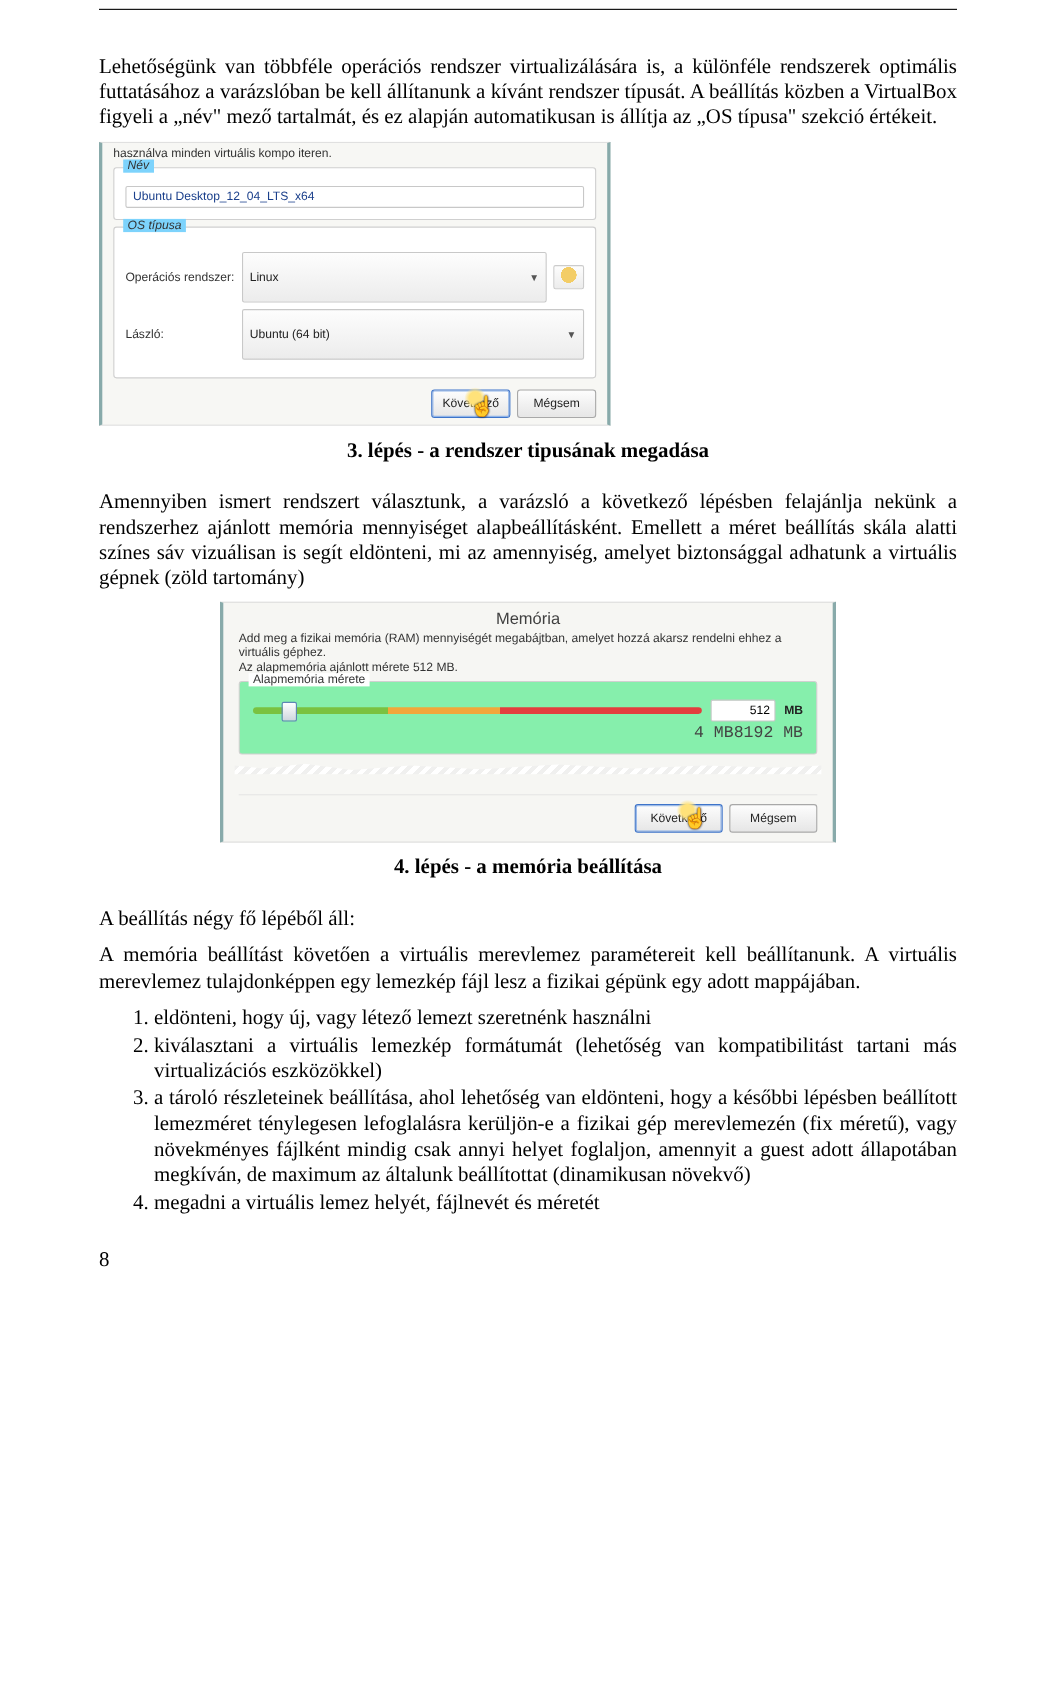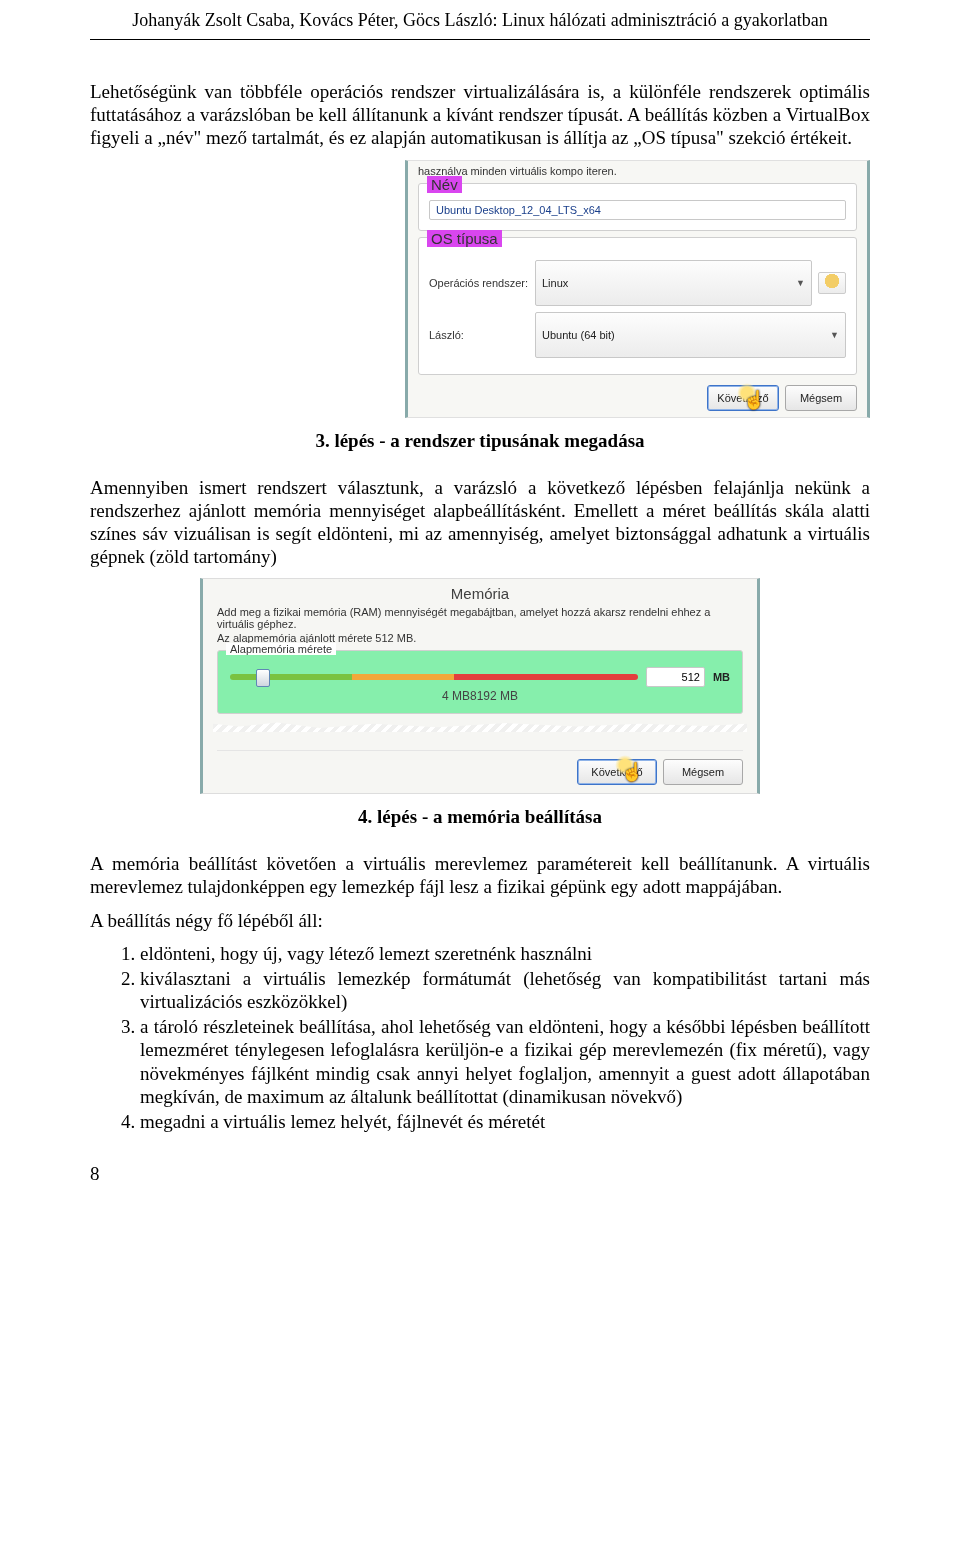--- a/index.html
+++ b/index.html
@@ -47,21 +47,21 @@
   ol.custom {
     font-size: 19px;
     line-height: 1.22;
     text-align: justify;
     margin: 6px 0 10px 0;
     padding-left: 50px;
   }
   ol.custom li { margin-bottom: 2px; }
 
   
-  .shot1-wrap { display: flex; justify-content: flex-end; margin: 0 0 6px 0; }
+  .shot1-wrap { display: flex; justify-content: flex-start; margin: 0 0 6px 0; }
   .shot1 {
     width: 465px;
     font-family: "Segoe UI", Tahoma, sans-serif;
     font-size: 12px;
     color: #222;
     background: #f7f7f4;
     border: 1px solid #e0e0e0;
     border-left: 3px solid #8aa;
     border-right: 3px solid #8aa;
     padding: 4px 10px 6px 10px;
@@ -72,24 +72,25 @@
     background: #fff;
     border: 1px solid #cfcfcf;
     border-radius: 3px;
     margin: 6px 0 0 0;
     position: relative;
     padding: 16px 10px 10px 10px;
   }
   .shot1 .grpbox .lgd {
     position: absolute;
     top: -8px; left: 8px;
-    font-size: 15px;
-    background: #d946ef;
+    font-size: 11px;
+    background: #7dd3fc;
     padding: 0 4px;
     color: #333;
+    font-style: italic;
   }
   .shot1 .textin {
     width: 100%;
     height: 20px;
     border: 1px solid #c8c8c8;
     border-radius: 2px;
     background: #fff;
     font-size: 11px;
     padding: 2px 6px;
     box-sizing: border-box;
@@ -185,21 +186,21 @@
     background: linear-gradient(to right, #7ac241 0 30%, #f2a73a 30% 55%, #e33e3e 55% 100%);
     border-radius: 3px;
   }
   .shot2 .thumb {
     position: absolute; left: 26px; top: 2px;
     width: 12px; height: 16px;
     background: linear-gradient(#fff,#cfd6df);
     border: 1px solid #5f86b5;
     border-radius: 2px;
   }
-  .shot2 .tickrow { display: flex; justify-content: center; font-size: 12px; color: #444; margin-top: 2px; }
+  .shot2 .tickrow { display: flex; justify-content: flex-end; font-size: 15px; color: #444; margin-top: 2px; font-family: Liberation Mono, monospace; }
   .shot2 .valbox {
     width: 59px; height: 20px;
     border: 1px solid #c8c8c8;
     border-radius: 2px;
     background: #fff;
     font-size: 11px;
     text-align: right;
     padding: 2px 4px;
     box-sizing: border-box;
   }
@@ -219,21 +220,20 @@
     font-size: 11px;
     display: flex; align-items: center; justify-content: center;
     color: #222;
   }
   .shot2 .btn.primary { border-color: #3e74c9; box-shadow: 0 0 0 1px #8fb3e8 inset; }
 </style>
 </head>
 <body>
 
 <div class="page">
-  <div class="header">Johanyák Zsolt Csaba, Kovács Péter, Göcs László: Linux hálózati adminisztráció a gyakorlatban</div>
   <hr class="hr">
 
   <p class="para">Lehetőségünk van többféle operációs rendszer virtualizálására is, a különféle rendszerek optimális futtatásához a varázslóban be kell állítanunk a kívánt rendszer típusát. A beállítás közben a VirtualBox figyeli a „név" mező tartalmát, és ez alapján automatikusan is állítja az „OS típusa" szekció értékeit.</p>
 
   <div class="shot1-wrap">
     <div class="shot1">
       <div class="small">használva minden virtuális kompo iteren.</div>
 
       <div class="grpbox">
         <div class="lgd">Név</div>
@@ -304,22 +304,22 @@
         <div class="cursor" style="right:100px; top:2px;">
           <div class="burst"></div>
           <div class="hand">☝</div>
         </div>
       </div>
     </div>
   </div>
 
   <div class="caption">4. lépés - a memória beállítása</div>
 
+  <p class="para" style="text-align:left;">A beállítás négy fő lépéből áll:</p>
   <p class="para">A memória beállítást követően a virtuális merevlemez paramétereit kell beállítanunk. A virtuális merevlemez tulajdonképpen egy lemezkép fájl lesz a fizikai gépünk egy adott mappájában.</p>
-  <p class="para" style="text-align:left;">A beállítás négy fő lépéből áll:</p>
 
   <ol class="custom">
     <li>eldönteni, hogy új, vagy létező lemezt szeretnénk használni</li>
     <li>kiválasztani a virtuális lemezkép formátumát (lehetőség van kompatibilitást tartani más virtualizációs eszközökkel)</li>
     <li>a tároló részleteinek beállítása, ahol lehetőség van eldönteni, hogy a későbbi lépésben beállított lemezméret ténylegesen lefoglalásra kerüljön-e a fizikai gép merevlemezén (fix méretű), vagy növekményes fájlként mindig csak annyi helyet foglaljon, amennyit a guest adott állapotában megkíván, de maximum az általunk beállítottat (dinamikusan növekvő)</li>
     <li>megadni a virtuális lemez helyét, fájlnevét és méretét</li>
   </ol>
 
   <div class="page-num">8</div>
 </div>

